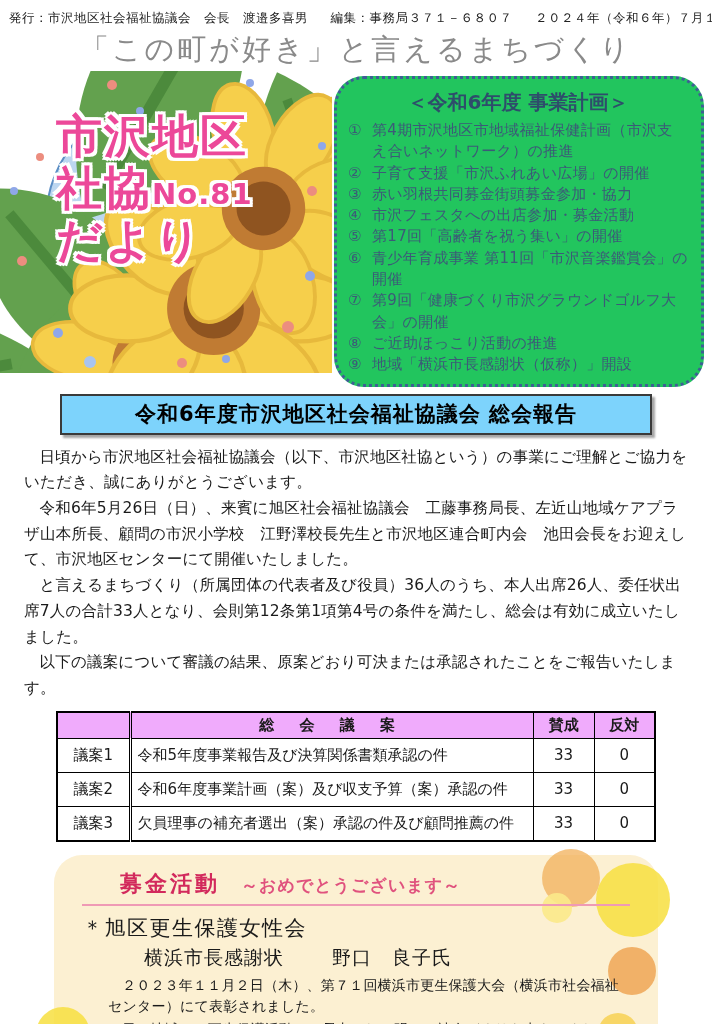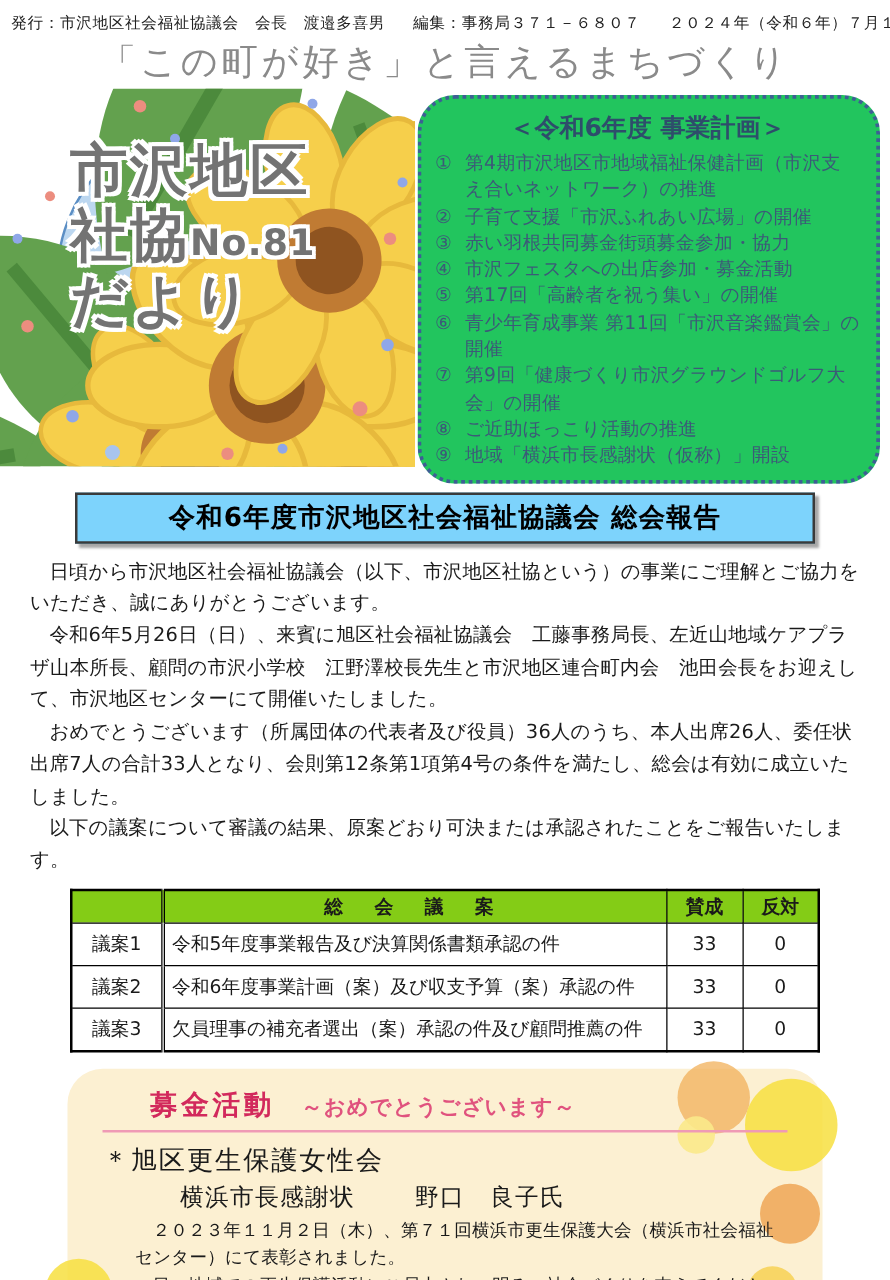--- a/index.html
+++ b/index.html
@@ -17,21 +17,21 @@
   .slogan{
     text-align:center;font-size:29px;color:#8a8a8a;letter-spacing:3px;
     margin-top:3px;font-weight:400;
   }
   
   .top-row{display:flex;margin-top:1px;}
   .logo-area{width:332px;height:302px;position:relative;flex:none;}
   .logo-area svg{position:absolute;left:0;top:0;}
   .logo-text{
     position:absolute;left:56px;top:40px;font-weight:900;font-size:46px;
-    line-height:1.13;color:#737373;letter-spacing:2px;
+    line-height:1.13;color:#ec4899;letter-spacing:2px;
     text-shadow:-3px -3px 0 #fff,3px -3px 0 #fff,-3px 3px 0 #fff,3px 3px 0 #fff,
                 -3px 0 0 #fff,3px 0 0 #fff,0 -3px 0 #fff,0 3px 0 #fff;
   }
   .logo-no{font-size:29px;font-weight:900;letter-spacing:1px;}
   
   .plan-box{
     flex:1;margin:5px 8px 0 2px;border:3px dotted #3d5f94;border-radius:30px;
     padding:8px 13px 8px 11px;color:#3c5a78;background:#22c55e;
   }
   .plan-title{text-align:center;font-size:20px;font-weight:bold;color:#2e4d6b;margin:2px 0 4px;}
@@ -47,21 +47,21 @@
   .body-text{margin:10px 22px 0 24px;font-size:15.5px;line-height:1.66;}
   .body-text p{margin:0;text-indent:1em;letter-spacing:.2px;}
   
   table.agenda{border-collapse:collapse;margin:9px auto 0;width:600px;font-size:15px;}
   table.agenda th,table.agenda td{border:1.5px solid #000;padding:3px 6px;}
   table.agenda{border:2px solid #000;}
   .col-label{width:62px;text-align:center;border-right:3px double #000 !important;}
   .col-agenda{width:416px;}
   .col-yes,.col-no{width:50px;text-align:center;}
   th.col-agenda{letter-spacing:10px;font-weight:bold;text-align:center;}
-  th{font-weight:bold;background:#84cc16;}
+  th{font-weight:bold;background:#f0abfc;}
   td{height:27px;}
   
   .award-box{
     width:604px;margin:13px auto 0;background:#fcf0d2;border-radius:28px;
     position:relative;padding:14px 28px 16px;box-sizing:border-box;height:283px;
   }
   .bokeh{position:absolute;border-radius:50%;pointer-events:none;}
   .award-title-row{margin-left:38px;position:relative;z-index:2;}
   .award-title{color:#d2295c;font-size:22px;font-weight:bold;letter-spacing:3px;}
   .award-subtitle{color:#e0527e;font-size:17px;font-weight:bold;margin-left:16px;letter-spacing:1px;margin-top:12px;}
@@ -199,21 +199,21 @@
         <span class="plan-text">地域「横浜市長感謝状（仮称）」開設</span>
       </div>
   </div>
 </div>
 
 <div class="report-heading">令和6年度市沢地区社会福祉協議会 総会報告</div>
 
 <div class="body-text">
   <p>日頃から市沢地区社会福祉協議会（以下、市沢地区社協という）の事業にご理解とご協力をいただき、誠にありがとうございます。</p>
   <p>令和6年5月26日（日）、来賓に旭区社会福祉協議会　工藤事務局長、左近山地域ケアプラザ山本所長、顧問の市沢小学校　江野澤校長先生と市沢地区連合町内会　池田会長をお迎えして、市沢地区センターにて開催いたしました。</p>
-  <p>おめでとうございます（所属団体の代表者及び役員）36人のうち、本人出席26人、委任状出席7人の合計33人となり、会則第12条第1項第4号の条件を満たし、総会は有効に成立いたしました。</p>
+  <p>と言えるまちづくり（所属団体の代表者及び役員）36人のうち、本人出席26人、委任状出席7人の合計33人となり、会則第12条第1項第4号の条件を満たし、総会は有効に成立いたしました。</p>
   <p>以下の議案について審議の結果、原案どおり可決または承認されたことをご報告いたします。</p>
 </div>
 
 <table class="agenda">
   <tbody>
       <tr>
     <th class="col-label"></th>
     <th class="col-agenda">総 会 議 案</th>
     <th class="col-yes">賛成</th>
     <th class="col-no">反対</th>

